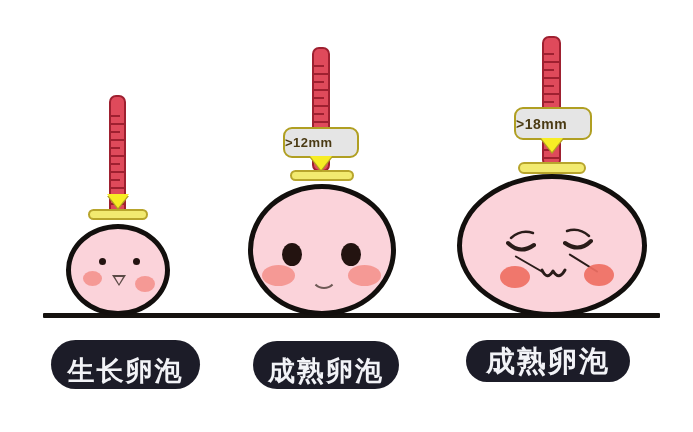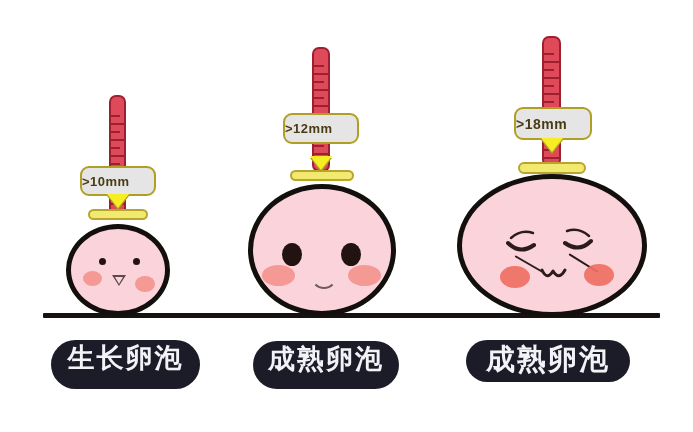--- a/index.html
+++ b/index.html
@@ -161,21 +161,21 @@
     border-top: 14px solid #f7ed24;
     filter: drop-shadow(0 2px 0 #b09f22);
   }
 
   
   .caption-pill {
     position: absolute;
     background: #1c1c28;
     border-radius: 999px;
     display: flex;
-    align-items: flex-start;
+    align-items: flex-end;
     justify-content: center;
     color: #f2f3f7;
     font-weight: bold;
     letter-spacing: 2px;
     box-sizing: border-box;
   }
 </style>
 </head>
 <body>
 
@@ -197,23 +197,20 @@
         <div class="tick" style="top:74px;  width:13px;"></div>
         <div class="tick" style="top:82px;  width:9px;"></div>
         <div class="tick" style="top:90px;  width:13px;"></div>
         <div class="tick" style="top:98px;  width:9px;"></div>
         <div class="tick" style="top:106px; width:13px;"></div>
       </div>
     </div>
 
     <div class="ruler-base" style="left:88px; top:209px; width:60px; height:11px;"></div>
 
-    <div class="callout" style="left:80px; top:166px; width:76px; height:30px; font-size:13px;">
-      <span>&gt;10mm</span>
-    </div>
     <div class="callout-tail" style="left:107px; top:194px;"></div>
 
     <div class="body-blob" style="left:66px; top:224px; width:104px; height:92px;">
       <div class="eye" style="left:28px; top:29px; width:7px; height:7px;"></div>
       <div class="eye" style="left:62px; top:29px; width:7px; height:7px;"></div>
       <div class="cheek" style="left:12px; top:42px; width:19px; height:15px;"></div>
       <div class="cheek" style="left:64px; top:47px; width:20px; height:16px;"></div>
       <div class="mouth-tri" style="left:41px; top:46px;"></div>
     </div>
 
@@ -237,21 +234,21 @@
         <div class="tick" style="top:80px;  width:10px;"></div>
         <div class="tick" style="top:88px;  width:14px;"></div>
         <div class="tick" style="top:96px;  width:10px;"></div>
         <div class="tick" style="top:104px; width:14px;"></div>
         <div class="tick" style="top:112px; width:10px;"></div>
       </div>
     </div>
 
     <div class="ruler-base" style="left:290px; top:170px; width:64px; height:11px;"></div>
 
-    <div class="callout" style="left:283px; top:113px; width:76px; height:31px; font-size:13px;">
+    <div class="callout" style="left:283px; top:127px; width:76px; height:31px; font-size:13px;">
       <span>&gt;12mm</span>
     </div>
     <div class="callout-tail" style="left:310px; top:156px;"></div>
 
     <div class="body-blob" style="left:248px; top:184px; width:148px; height:132px;">
       <div class="eye" style="left:29px; top:54px; width:20px; height:23px; border-radius:50%;"></div>
       <div class="eye" style="left:88px; top:54px; width:20px; height:23px; border-radius:50%;"></div>
       <div class="cheek" style="left:9px; top:76px; width:33px; height:21px;"></div>
       <div class="cheek" style="left:95px; top:76px; width:33px; height:21px;"></div>
       <div class="mouth-smile" style="left:58px; top:83px;"></div>

